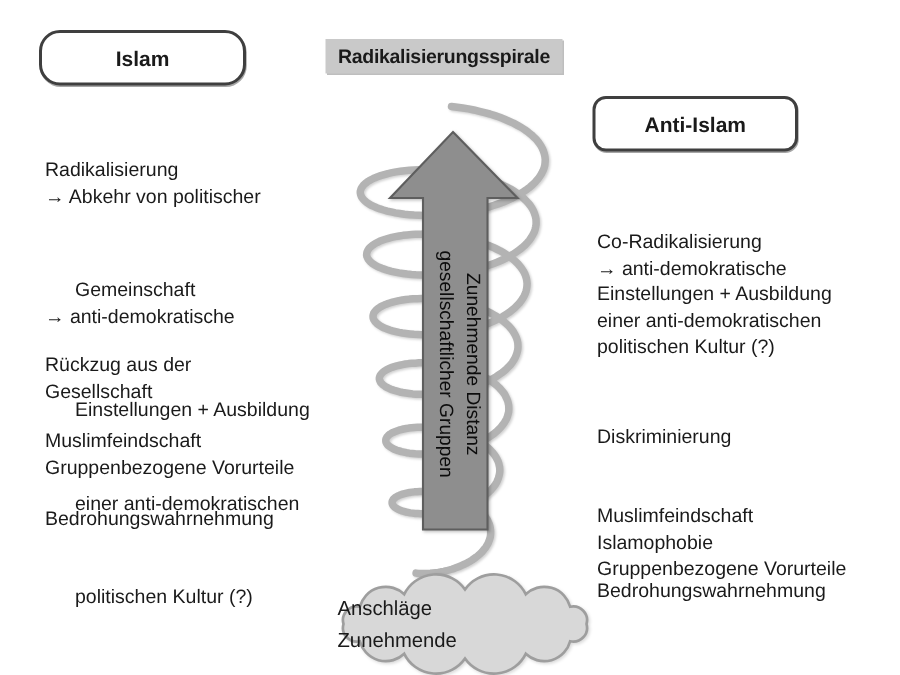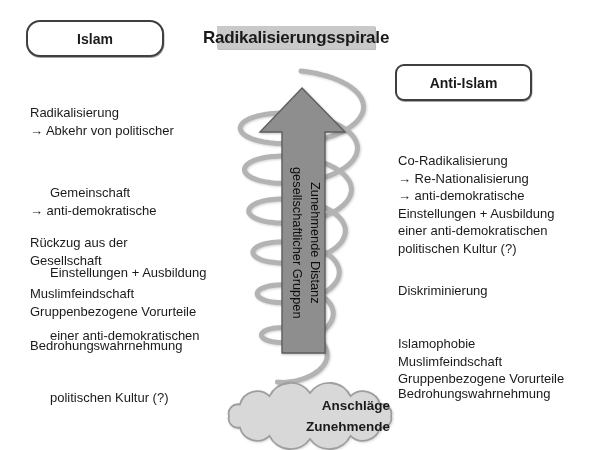--- a/index.html
+++ b/index.html
@@ -40,21 +40,21 @@
     display:flex;align-items:center;justify-content:center;
     font-weight:bold;font-size:14px;
     box-shadow:0.5px 1px 0 rgba(0,0,0,0.35);
   }
   .islam-box{left:26px;top:20px;width:134px;height:33px;border-radius:14px;}
   .anti-islam-box{left:395px;top:24px;width:133px;height:33px;margin-top:40px;}
   .center-header{
     position:absolute;left:217px;top:26px;width:158px;height:23px;
     background:var(--header_bg,#c9c9c9);
     display:flex;align-items:center;justify-content:center;
-    font-weight:bold;font-size:17px;letter-spacing:-0.2px;
+    font-weight:bold;font-size:13px;letter-spacing:-0.2px;
     box-shadow:1px 1px 0 rgba(110,110,110,0.45);
   }
   .text-block{
     position:absolute;
     font-size:13px;line-height:17.5px;
     white-space:nowrap;
   }
   .text-block .line.cont{padding-left:20px;margin-top:45px;}
   .left-col{left:30px;}
   .right-col{left:398px;margin-top:48px;}
@@ -65,22 +65,22 @@
   .b4{top:337px;}
   .arrow-label{
     position:absolute;left:280px;top:136px;width:44px;height:214px;
     writing-mode:vertical-rl;
     text-align:center;
     font-size:12.8px;line-height:18px;
     color:#0d0d0d;
   }
   .cloud-label{
     position:absolute;left:225px;top:396px;width:165px;
-    text-align:right;
-    font-size:13.5px;line-height:20.5px;font-weight:bold;
+    text-align:left;
+    font-size:13.5px;line-height:20.5px;
   }
 </style>
 </head>
 <body>
 
 <div class="canvas">
 
   <svg class="layer" viewBox="0 0 600 450" aria-hidden="true">
     <path class="spiral" id="spiral-coil" d="M301.0 71.0L304.8 71.5L308.5 72.0L312.3 72.6L315.9 73.3L319.6 74.2L323.1 75.1L326.6 76.0L330.0 77.1L333.2 78.2L336.4 79.5L339.4 80.8L342.3 82.1L345.0 83.6L347.6 85.0L350.0 86.6L352.2 88.2L354.3 89.9L356.1 91.6L357.8 93.3L359.2 95.1L360.5 97.0L361.5 98.8L362.3 100.7L362.9 102.6L363.3 104.5L363.5 106.4L363.4 108.3L363.2 110.2L362.7 112.1L362.0 113.9L361.0 115.8L359.9 117.6L358.6 119.4L357.0 121.2L355.3 122.9L353.4 124.6L351.3 126.2L349.0 127.8L346.5 129.3L343.9 130.8L341.2 132.2L338.3 133.5L335.3 134.8L332.2 135.9L328.9 137.0L325.6 138.1L322.2 139.0L318.7 139.9L315.2 140.6L311.6 141.3L307.9 141.9L304.3 142.4L300.7 142.8L297.0 143.2L293.4 143.4L289.8 143.6L286.2 143.6L282.7 143.6L279.3 143.5L276.0 143.4L272.7 143.1L269.6 142.8L266.5 142.3L263.6 141.9L260.8 141.3L258.2 140.7L255.7 140.0L253.4 139.3L251.2 138.5L249.2 137.6L247.4 136.8L245.8 135.8L244.4 134.9L243.2 133.9L242.2 132.9L241.4 131.8L240.8 130.8L240.4 129.7L240.2 128.6L240.2 127.5L240.5 126.5L240.9 125.4L241.6 124.4L242.4 123.3L243.5 122.3L244.8 121.3L246.2 120.4L247.9 119.5L249.7 118.6L251.7 117.8L253.8 117.1L256.2 116.4L258.6 115.7L261.3 115.1L264.0 114.6L266.9 114.2L269.9 113.8L272.9 113.5L276.1 113.3L279.4 113.1L282.7 113.1L286.1 113.1L289.5 113.2L292.9 113.4L296.4 113.6L299.9 114.0L303.4 114.4L306.8 115.0L310.2 115.6L313.6 116.3L317.0 117.1L320.2 117.9L323.4 118.9L326.5 119.9L329.5 121.0L332.4 122.1L335.2 123.4L337.9 124.7L340.4 126.0L342.7 127.5L344.9 128.9L347.0 130.5L348.9 132.0L350.6 133.7L352.1 135.3L353.5 137.0L354.6 138.7L355.6 140.5L356.3 142.3L356.9 144.1L357.3 145.9L357.4 147.7L357.4 149.5L357.1 151.3L356.7 153.1L356.1 154.8L355.2 156.6L354.2 158.3L353.0 160.1L351.6 161.7L350.0 163.4L348.2 165.0L346.3 166.5L344.2 168.0L342.0 169.5L339.6 170.9L337.1 172.2L334.4 173.5L331.7 174.7L328.8 175.8L325.8 176.9L322.8 177.8L319.7 178.7L316.5 179.6L313.2 180.3L309.9 181.0L306.6 181.6L303.3 182.1L299.9 182.5L296.6 182.9L293.3 183.1L290.0 183.3L286.7 183.4L283.5 183.4L280.4 183.3L277.3 183.2L274.3 183.0L271.4 182.7L268.6 182.3L266.0 181.9L263.4 181.4L261.0 180.9L258.7 180.3L256.6 179.6L254.6 178.9L252.8 178.2L251.1 177.4L249.6 176.5L248.3 175.7L247.2 174.8L246.3 173.8L245.5 172.9L245.0 171.9L244.6 171.0L244.4 170.0L244.5 169.0L244.7 168.0L245.1 167.1L245.7 166.1L246.4 165.2L247.4 164.3L248.6 163.4L249.9 162.5L251.4 161.7L253.0 160.9L254.8 160.2L256.8 159.5L258.9 158.9L261.2 158.3L263.6 157.8L266.1 157.3L268.7 156.9L271.4 156.6L274.2 156.4L277.1 156.2L280.1 156.1L283.1 156.0L286.2 156.1L289.3 156.2L292.5 156.4L295.6 156.7L298.8 157.0L302.0 157.4L305.1 158.0L308.2 158.6L311.3 159.2L314.4 160.0L317.4 160.8L320.3 161.7L323.1 162.7L325.8 163.7L328.5 164.8L331.0 166.0L333.5 167.2L335.7 168.5L337.9 169.9L339.9 171.3L341.8 172.7L343.5 174.2L345.1 175.7L346.5 177.3L347.7 178.9L348.8 180.5L349.7 182.2L350.4 183.9L350.9 185.6L351.2 187.3L351.4 189.0L351.3 190.7L351.1 192.4L350.7 194.1L350.1 195.8L349.4 197.4L348.4 199.1L347.3 200.7L346.1 202.3L344.6 203.8L343.0 205.4L341.3 206.8L339.4 208.3L337.4 209.6L335.2 211.0L332.9 212.2L330.5 213.4L328.0 214.6L325.4 215.7L322.7 216.7L319.9 217.6L317.1 218.5L314.2 219.3L311.3 220.0L308.3 220.7L305.3 221.3L302.2 221.8L299.2 222.2L296.2 222.5L293.1 222.8L290.1 223.0L287.2 223.1L284.3 223.2L281.4 223.1L278.6 223.0L275.9 222.9L273.3 222.6L270.7 222.3L268.3 222.0L266.0 221.6L263.8 221.1L261.7 220.6L259.8 220.0L258.0 219.3L256.3 218.7L254.8 218.0L253.4 217.2L252.3 216.4L251.2 215.6L250.4 214.8L249.7 213.9L249.2 213.1L248.8 212.2L248.7 211.3L248.7 210.5L248.9 209.6L249.2 208.7L249.8 207.9L250.5 207.0L251.3 206.2L252.4 205.4L253.6 204.6L254.9 203.9L256.4 203.2L258.0 202.6L259.8 202.0L261.7 201.4L263.8 200.9L265.9 200.4L268.2 200.0L270.5 199.7L273.0 199.4L275.5 199.2L278.2 199.1L280.8 199.0L283.6 199.0L286.4 199.0L289.2 199.2L292.0 199.4L294.9 199.7L297.8 200.0L300.6 200.4L303.5 201.0L306.3 201.5L309.1 202.2L311.8 202.9L314.5 203.7L317.2 204.5L319.7 205.5L322.2 206.5L324.6 207.5L326.9 208.6L329.1 209.8L331.2 211.0L333.1 212.3L334.9 213.6L336.6 215.0L338.2 216.4L339.6 217.8L340.9 219.3L342.0 220.8L342.9 222.4L343.7 223.9L344.4 225.5L344.9 227.1L345.2 228.7L345.3 230.3L345.3 231.9L345.1 233.5L344.7 235.1L344.2 236.7L343.5 238.3L342.7 239.8L341.7 241.4L340.6 242.9L339.3 244.3L337.8 245.8L336.3 247.2L334.6 248.5L332.7 249.8L330.8 251.1L328.7 252.3L326.6 253.4L324.3 254.5L322.0 255.5L319.6 256.5L317.1 257.4L314.5 258.3L311.9 259.0L309.3 259.7L306.6 260.4L303.9 260.9L301.1 261.4L298.4 261.9L295.7 262.2L293.0 262.5L290.3 262.7L287.6 262.9L285.0 262.9L282.4 262.9L279.9 262.9L277.5 262.8L275.1 262.6L272.8 262.3L270.6 262.0L268.5 261.7L266.5 261.3L264.7 260.8L262.9 260.3L261.3 259.8L259.8 259.2L258.5 258.5L257.2 257.9L256.2 257.2L255.2 256.5L254.5 255.7L253.8 255.0L253.4 254.2L253.1 253.5L252.9 252.7L252.9 251.9L253.1 251.1L253.4 250.4L253.9 249.6L254.5 248.9L255.3 248.1L256.2 247.4L257.3 246.7L258.5 246.1L259.8 245.5L261.3 244.9L262.8 244.4L264.5 243.9L266.4 243.5L268.3 243.1L270.3 242.7L272.4 242.4L274.6 242.2L276.9 242.1L279.2 241.9L281.6 241.9L284.1 241.9L286.6 242.0L289.1 242.2L291.6 242.4L294.2 242.7L296.7 243.0L299.3 243.4L301.8 243.9L304.4 244.5L306.9 245.1L309.3 245.8L311.7 246.6L314.1 247.4L316.4 248.3L318.6 249.2L320.7 250.2L322.8 251.2L324.7 252.4L326.6 253.5L328.3 254.7L330.0 256.0L331.5 257.2L332.9 258.6L334.1 259.9L335.3 261.3L336.3 262.7L337.1 264.2L337.8 265.7L338.4 267.1L338.8 268.6L339.1 270.1L339.2 271.7L339.2 273.2L339.1 274.7L338.7 276.2L338.3 277.7L337.7 279.1L336.9 280.6L336.1 282.0L335.0 283.4L333.9 284.8L332.6 286.2L331.2 287.5L329.7 288.8L328.1 290.0L326.4 291.2L324.5 292.3L322.6 293.4L320.6 294.4L318.5 295.4L316.4 296.3L314.2 297.2L311.9 298.0L309.6 298.8L307.2 299.4L304.8 300.1L302.4 300.6L300.0 301.1L297.6 301.5L295.1 301.9L292.7 302.2L290.3 302.4L288.0 302.6L285.6 302.7L283.4 302.7L281.1 302.7L279.0 302.6L276.9 302.5L274.8 302.3L272.9 302.1L271.0 301.8L269.3 301.4L267.6 301.1L266.1 300.6L264.6 300.2L263.3 299.7L262.1 299.1L261.0 298.5L260.1 297.9L259.2 297.3L258.5 296.7L258.0 296.0L257.6 295.4L257.3 294.7L257.2 294.0L257.2 293.3L257.3 292.7L257.6 292.0L258.0 291.3L258.5 290.7L259.2 290.0L260.0 289.4L261.0 288.8L262.0 288.3L263.2 287.8L264.5 287.3L265.9 286.8L267.4 286.4L269.0 286.0L270.7 285.7L272.5 285.4L274.3 285.2L276.3 285.0L278.3 284.9L280.3 284.8L282.4 284.8L284.6 284.9L286.8 285.0L289.0 285.1L291.3 285.4L293.5 285.7L295.8 286.0L298.0 286.4L300.3 286.9L302.5 287.5L304.7 288.1L306.9 288.7L309.0 289.5L311.0 290.2L313.1 291.1L315.0 292.0L316.9 292.9L318.7 293.9L320.4 294.9L322.1 296.0L323.6 297.1L325.0 298.3L326.4 299.5L327.6 300.8L328.7 302.0L329.7 303.3L330.6 304.7L331.3 306.0L332.0 307.4L332.5 308.8L332.8 310.2L333.1 311.6L333.2 313.0L333.2 314.4L333.0 315.8L332.7 317.2L332.3 318.6L331.8 320.0L331.2 321.4L330.4 322.7L329.5 324.0L328.5 325.3L327.4 326.6L326.2 327.8L324.8 329.0L323.4 330.2L321.9 331.3L320.3 332.4L318.6 333.4L316.9 334.4L315.0 335.3L313.2 336.2L311.2 337.0L309.2 337.8L307.2 338.5L305.1 339.2L303.1 339.8L301.0 340.3L298.8 340.8L296.7 341.2L294.6 341.6L292.5 341.9L290.4 342.1L288.3 342.3L286.3 342.4L284.3 342.5L282.3 342.5L280.4 342.5L278.6 342.4L276.8 342.3L275.1 342.1L273.5 341.9L272.0 341.6L270.5 341.3L269.2 340.9L267.9 340.6L266.8 340.1L265.7 339.7L264.8 339.2L263.9 338.7L263.2 338.2L262.6 337.6L262.1 337.1L261.8 336.5L261.5 335.9L261.4 335.3L261.4 334.8L261.5 334.2L261.8 333.6L262.1 333.0L262.6 332.5L263.2 331.9L263.9 331.4L264.7 330.9L265.6 330.5L266.6 330.0L267.7 329.6L269.0 329.2L270.3 328.9L271.7 328.6L273.1 328.3L274.7 328.1L276.3 327.9L278.0 327.8L279.7 327.7L281.5 327.7L283.3 327.7L285.2 327.8L287.1 327.9L289.0 328.1L290.9 328.4L292.9 328.7L294.8 329.0L296.8 329.5L298.7 329.9L300.7 330.4L302.6 331.0L304.4 331.7L306.3 332.3L308.0 333.1L309.8 333.9L311.5 334.7L313.1 335.6L314.6 336.5L316.1 337.5L317.5 338.5L318.9 339.6L320.1 340.7L321.3 341.8L322.3 343.0L323.3 344.2L324.1 345.4L324.9 346.6L325.5 347.9L326.1 349.2L326.5 350.4L326.8 351.7L327.0 353.1L327.1 354.4L327.1 355.7L327.0 357.0L326.8 358.3L326.4 359.6L325.9 360.9L325.4 362.2L324.7 363.4L324.0 364.6L323.1 365.8L322.1 367.0L321.1 368.2L319.9 369.3L318.7 370.4L317.4 371.4L316.0 372.4L314.6 373.4L313.1 374.3L311.5 375.2L309.9 376.0L308.2 376.8L306.5 377.6L304.8 378.2L303.0 378.9L301.2 379.5L299.4 380.0L297.6 380.5L295.8 380.9L294.0 381.2L292.2 381.6L290.4 381.8L288.6 382.0L286.9 382.2L285.2 382.3L283.5 382.4L281.9 382.4L280.3 382.3L278.8 382.3L277.4 382.1"></path>
     <polygon class="arrow" points="302,88 345,132 325,132 325,353 282,353 282,132 260,132"></polygon>
@@ -115,32 +115,31 @@
   <div class="text-block left-col b3-left">
       <div class="line">Muslimfeindschaft</div>
       <div class="line">Gruppenbezogene Vorurteile</div>
     </div>
   <div class="text-block left-col b4">
       <div class="line">Bedrohungswahrnehmung</div>
     </div>
 
   <div class="text-block right-col b1">
       <div class="line">Co-Radikalisierung</div>
-      <div class="line">→ Re-Nationalisierung</div>
       <div class="line">→ anti-demokratische</div>
       <div class="line">Einstellungen + Ausbildung</div>
       <div class="line">einer anti-demokratischen</div>
       <div class="line">politischen Kultur (?)</div>
     </div>
   <div class="text-block right-col b2">
       <div class="line">Diskriminierung</div>
     </div>
   <div class="text-block right-col b3-right">
+      <div class="line">Muslimfeindschaft</div>
       <div class="line">Islamophobie</div>
-      <div class="line">Muslimfeindschaft</div>
       <div class="line">Gruppenbezogene Vorurteile</div>
     </div>
   <div class="text-block right-col b4">
       <div class="line">Bedrohungswahrnehmung</div>
     </div>
 
   <div class="arrow-label">
     <div>Zunehmende Distanz</div>
     <div>gesellschaftlicher Gruppen</div>
   </div>

